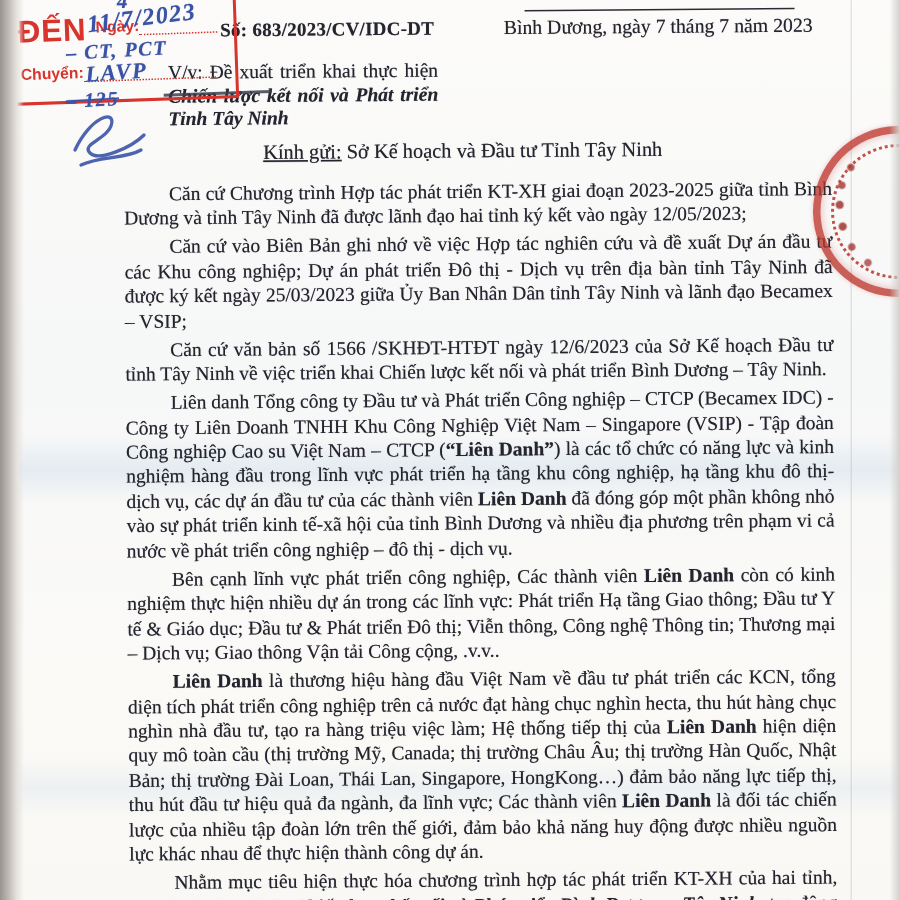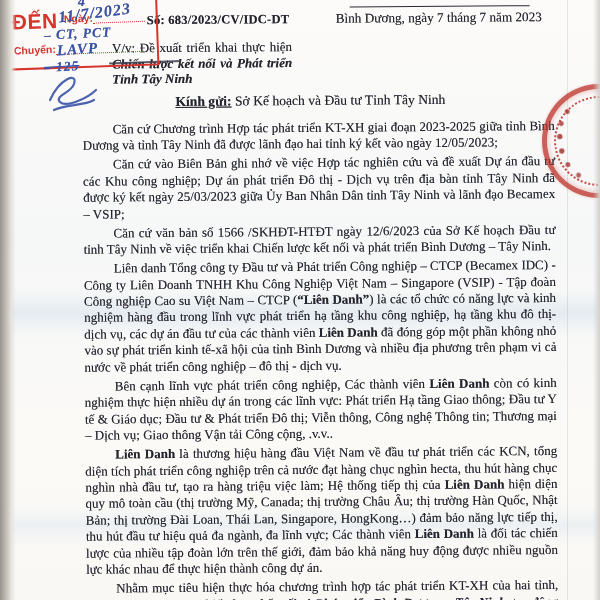--- a/index.html
+++ b/index.html
@@ -26,21 +26,21 @@
 
   .ref-number { position:absolute; left:149px; top:12px; font-size:12.6px; font-weight:bold; letter-spacing:0.2px; }
   .date-block { position:absolute; left:318px; top:11px; width:246px; text-align:center; font-size:13.2px; }
   .date-sep { position:absolute; left:352px; top:7px; width:180px; height:0; border-top:1.6px solid #2a2b35; }
 
   .subject { position:absolute; left:114px; top:39px; width:180px; font-size:13px; line-height:15.6px; text-align:justify; }
   .subject .bold-it { font-weight:bold; font-style:italic; }
   .strike-line { position:absolute; left:111px; top:60px; width:72px; height:1.6px; background:#3c3e4d; transform:rotate(-1.5deg); opacity:0.85; }
 
   .salutation { position:absolute; left:177px; top:93px; font-size:13.6px; }
-  .salutation .label { font-weight:bold; text-decoration:underline; }
+  .salutation .label { font-weight:normal; text-decoration:underline; }
 
   .body-text { position:absolute; left:84px; top:120px; width:472px; font-size:13px; line-height:16.45px; text-align:justify; }
   .body-text p { margin:0 0 2.5px 0; text-indent:30px; }
 
   
   .stamp { position:absolute; left:6px; top:-18px; width:148px; height:82px; z-index:4;
     border:2.5px solid #d6342c; transform:rotate(-2deg); background:rgba(255,255,255,0.0); }
   .stamp .den { position:absolute; left:4px; top:24px; color:#d6342c; font-family:"Liberation Sans", sans-serif;
     font-weight:bold; font-size:21px; letter-spacing:0.5px; }
   .stamp .row { position:absolute; color:#d6342c; font-family:"Liberation Sans", sans-serif; font-size:10.5px; font-weight:bold; }

